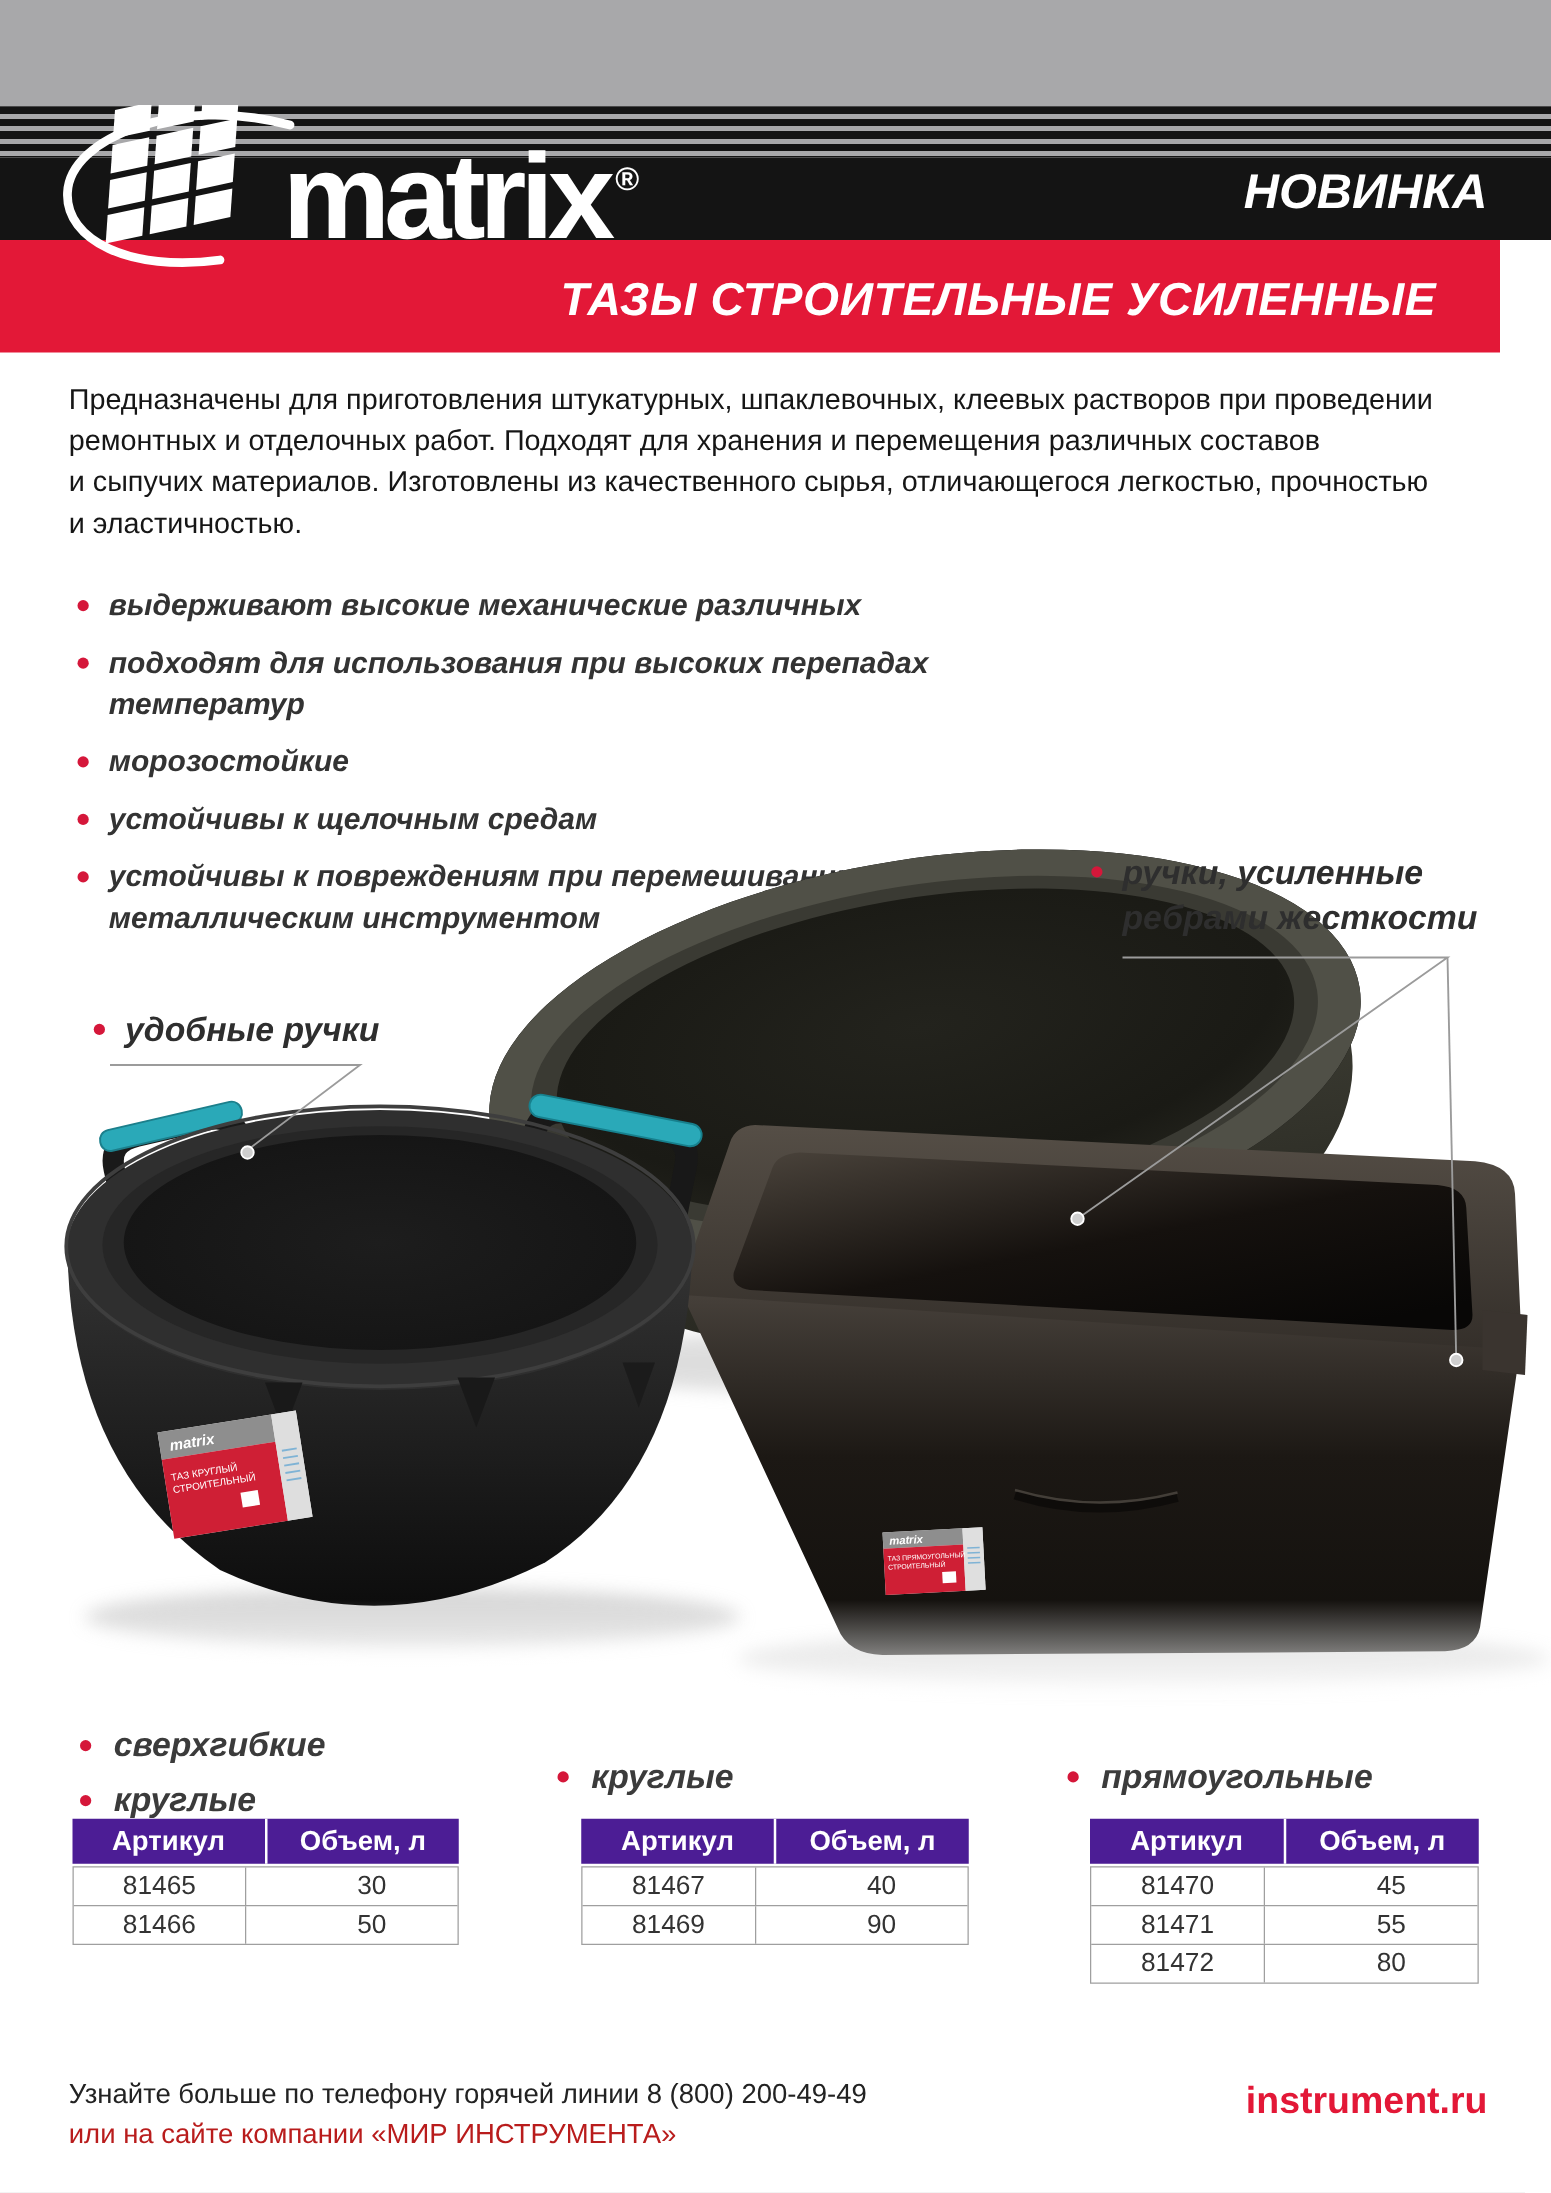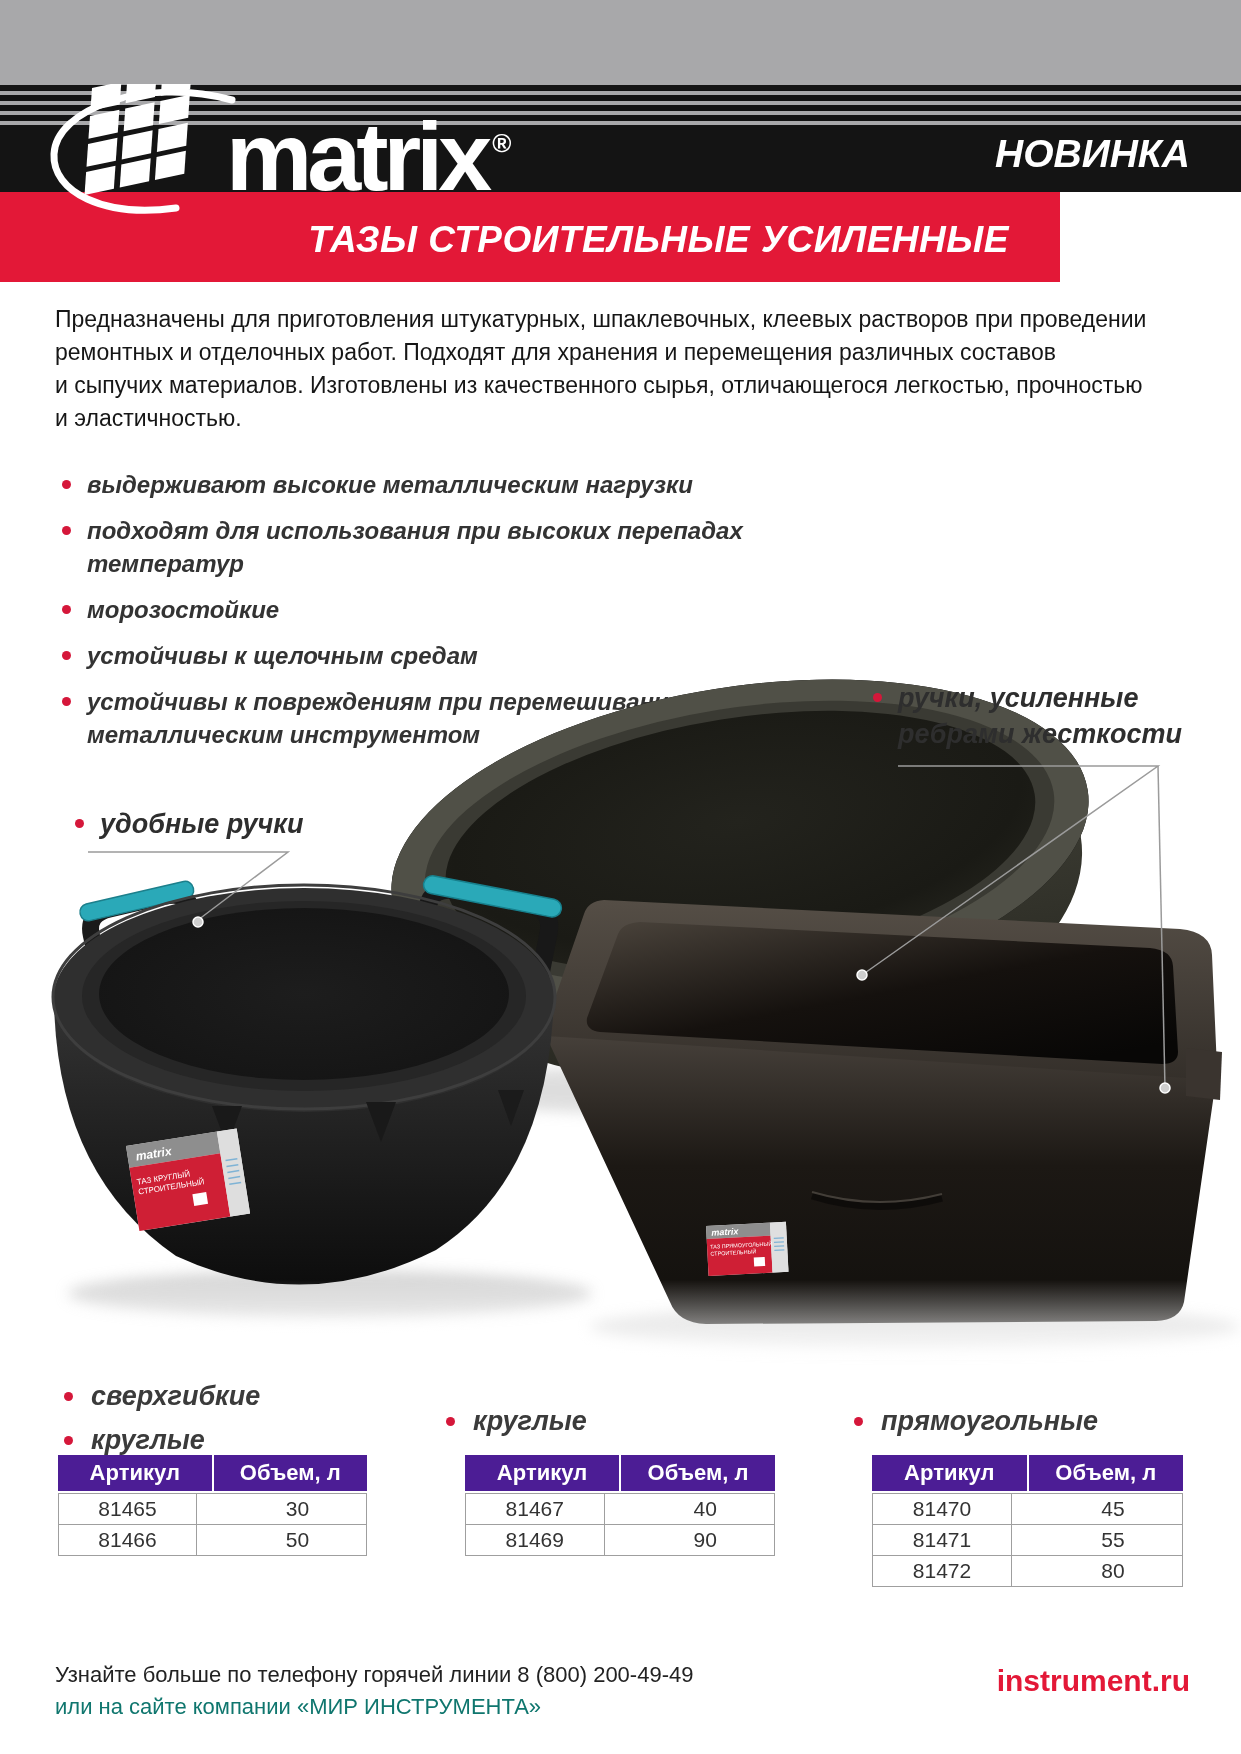--- a/index.html
+++ b/index.html
@@ -5,21 +5,21 @@
   html,body{margin:0;padding:0;background:#e9e9e9;}
   .page{position:relative;width:1241px;height:1754px;background:#ffffff;
         font-family:"Liberation Sans",sans-serif;overflow:hidden;margin:0 auto;}
   .abs{position:absolute;}
 
   
   .hdr-gray{left:0;top:0;width:1241px;height:85px;background:#a8a8aa;}
   .hdr-stripes{left:0;top:85px;width:1241px;height:41px;
     background:repeating-linear-gradient(to bottom,#141414 0 6px,#a8a8aa 6px 10px);}
   .hdr-black{left:0;top:126px;width:1241px;height:66px;background:#141414;}
-  .hdr-red{left:0;top:192px;width:1060px;height:90px;background:#e31837;}
+  .hdr-red{left:0;top:192px;width:1200px;height:90px;background:#e31837;}
   .band-title{position:absolute;right:51px;top:27px;font-size:37px;font-weight:bold;
     font-style:italic;color:#ffffff;letter-spacing:.5px;white-space:nowrap;}
   .badge{right:51px;top:132px;font-size:39px;font-weight:bold;font-style:italic;
     color:#ffffff;z-index:6;white-space:nowrap;}
 
   
   .logo{left:46px;top:84px;width:600px;height:140px;z-index:6;}
   .logo svg{position:absolute;left:0;top:0;}
   .wordmark{position:absolute;left:180px;top:24px;font-size:97px;font-weight:bold;
     color:#ffffff;letter-spacing:-5px;line-height:1;white-space:nowrap;text-align:center;}
@@ -66,21 +66,21 @@
   .th{flex:1;color:#ffffff;font-size:22px;font-weight:bold;text-align:center;line-height:36px;}
   .th:first-child{border-right:2px solid #ffffff;}
   .tbody{border:1px solid #9f9f9f;background:#ffffff;}
   .trow{display:flex;height:30px;border-top:1px solid #9f9f9f;gap:32px;}
   .trow:first-child{border-top:none;}
   .td{flex:1;font-size:21px;color:#333333;text-align:center;line-height:30px;}
   .td:first-child{border-right:1px solid #9f9f9f;}
 
   
   .f-line1{left:55px;top:1662px;font-size:22px;color:#222222;}
-  .f-line2{left:55px;top:1694px;font-size:22px;color:#0f766e;}
+  .f-line2{left:55px;top:1694px;font-size:22px;color:#b91c1c;}
   .f-site{right:51px;top:1664px;font-size:30px;font-weight:bold;color:#e31837;}
 </style>
 </head>
 <body>
 
 <div class="page">
 
   <div class="abs hdr-gray"></div>
   <div class="abs hdr-stripes"></div>
   <div class="abs hdr-black"></div>
@@ -111,21 +111,21 @@
       <span>matrix</span><span class="reg">®</span>
     </div>
   </div>
 
   <div class="abs intro">Предназначены для приготовления штукатурных, шпаклевочных, клеевых растворов при проведении
 ремонтных и отделочных работ. Подходят для хранения и перемещения различных составов
 и сыпучих материалов. Изготовлены из качественного сырья, отличающегося легкостью, прочностью
 и эластичностью.</div>
 
   <ul class="abs features">
-      <li>выдерживают высокие металлическим нагрузки</li>
+      <li>выдерживают высокие механические различных</li>
       <li>подходят для использования при высоких перепадах температур</li>
       <li>морозостойкие</li>
       <li>устойчивы к щелочным средам</li>
       <li>устойчивы к повреждениям при перемешивании смесей
 металлическим инструментом</li>
     </ul>
 
   <svg class="abs scene" viewBox="0 0 1241 1754">
     <defs>
       <linearGradient id="gBigBody" x1="0" y1="0" x2="0" y2="1">

